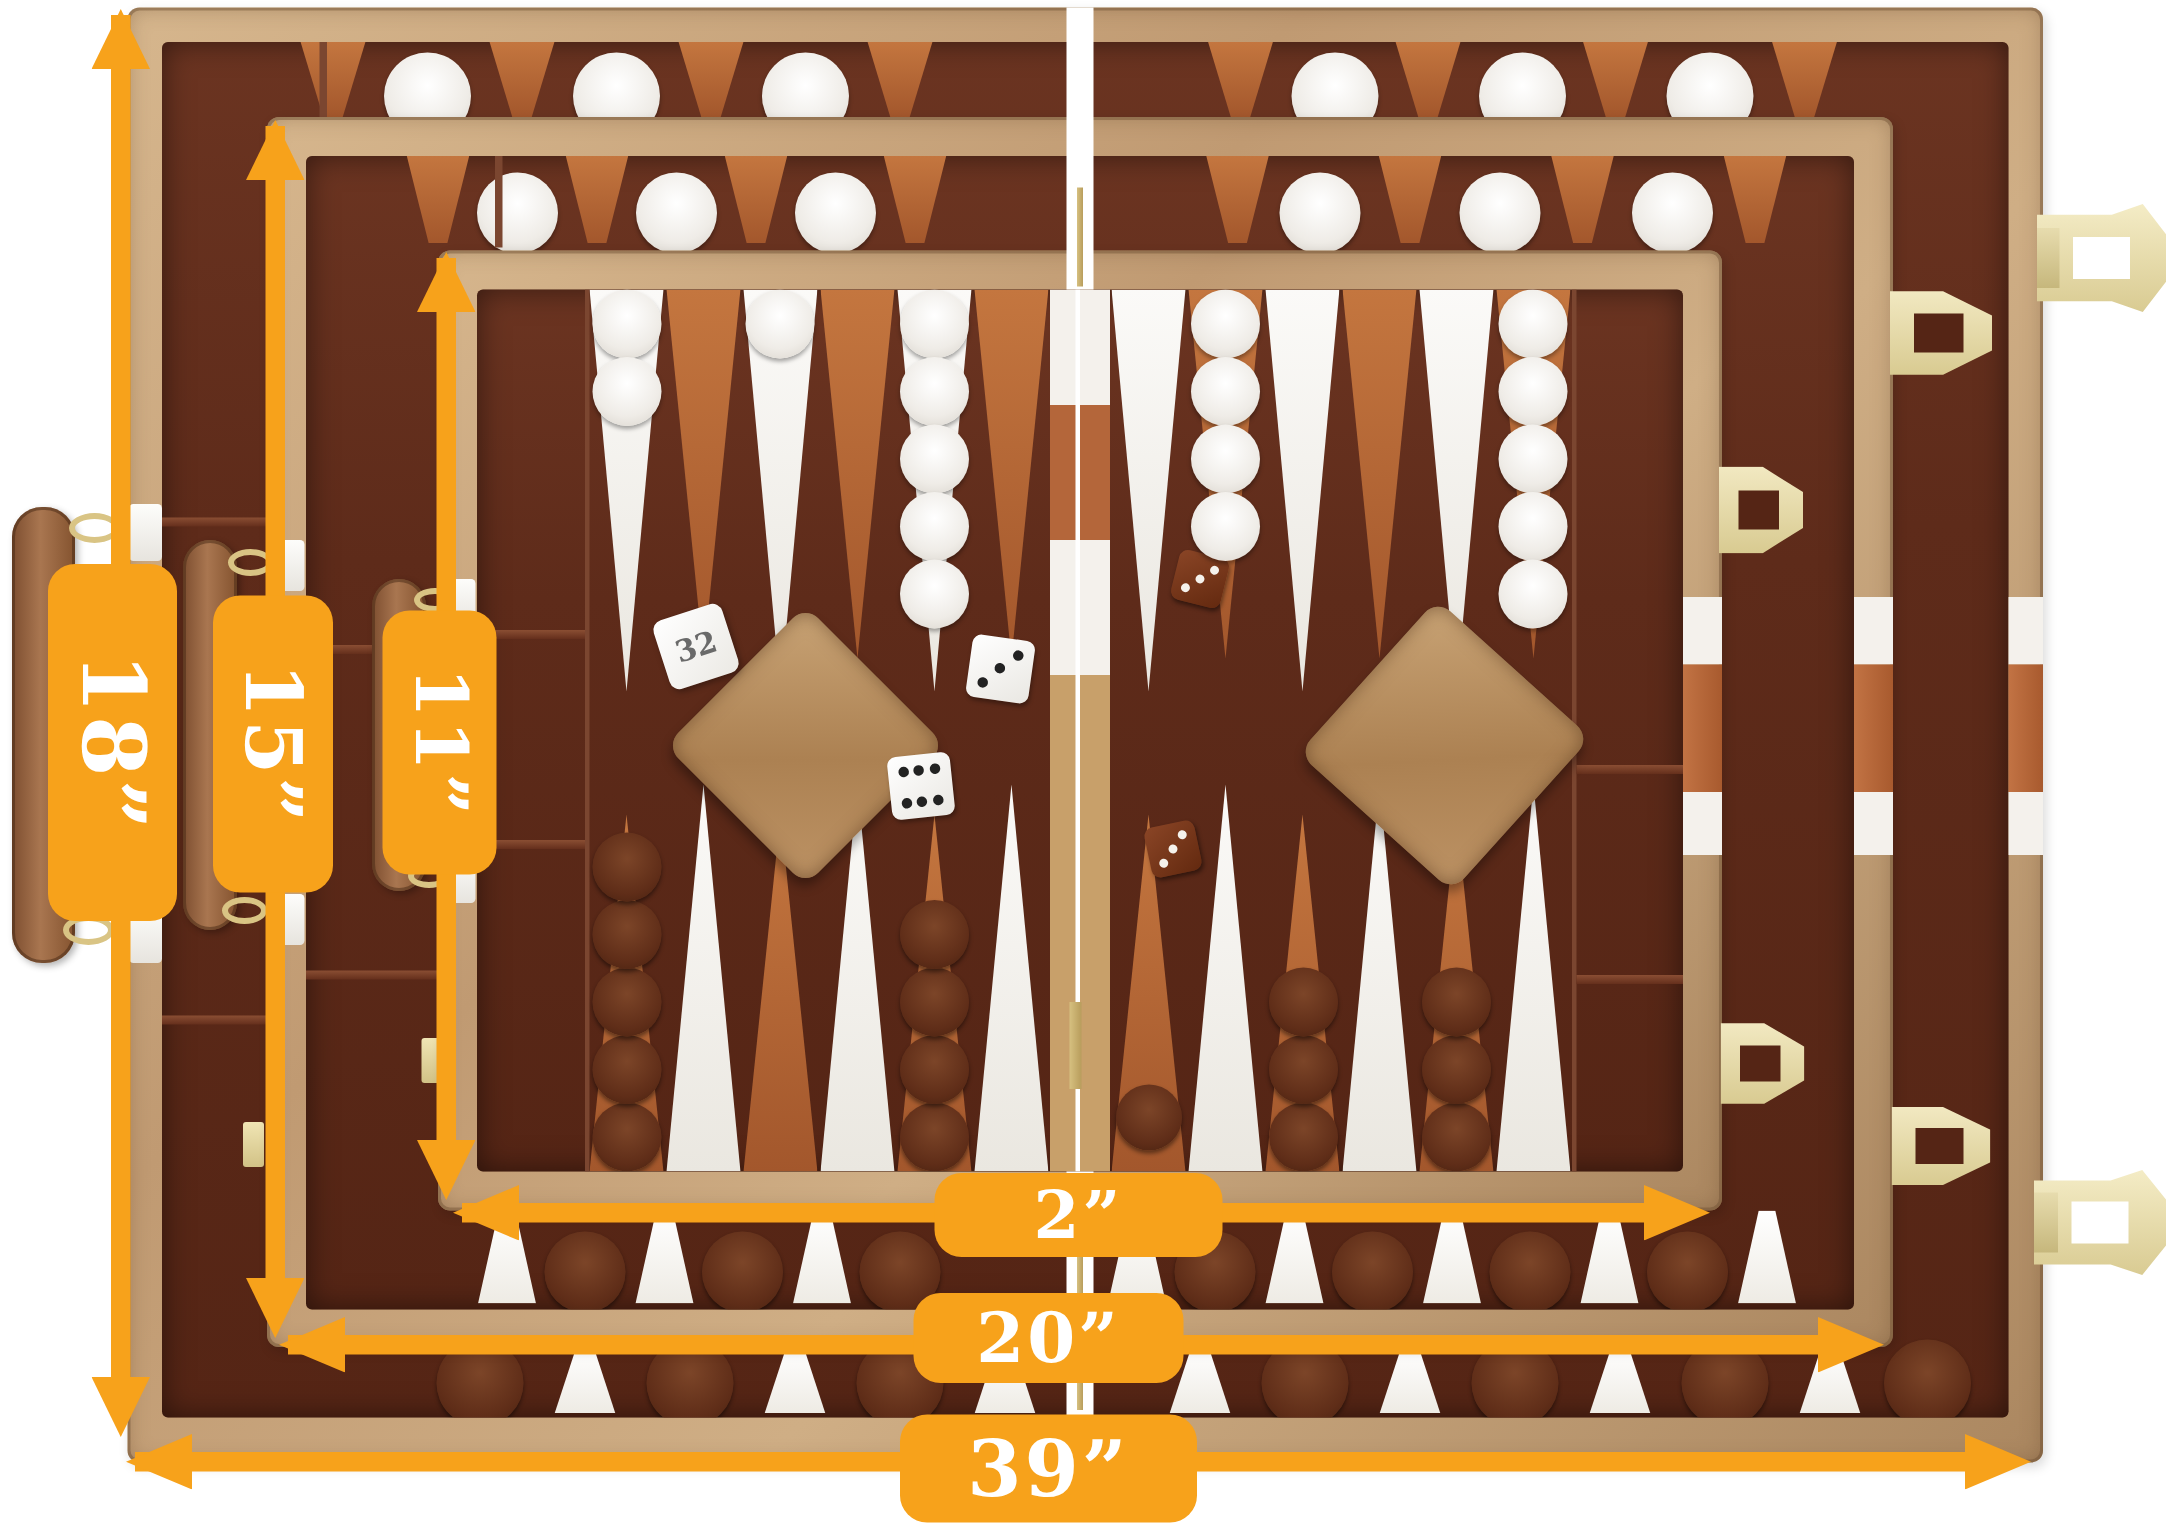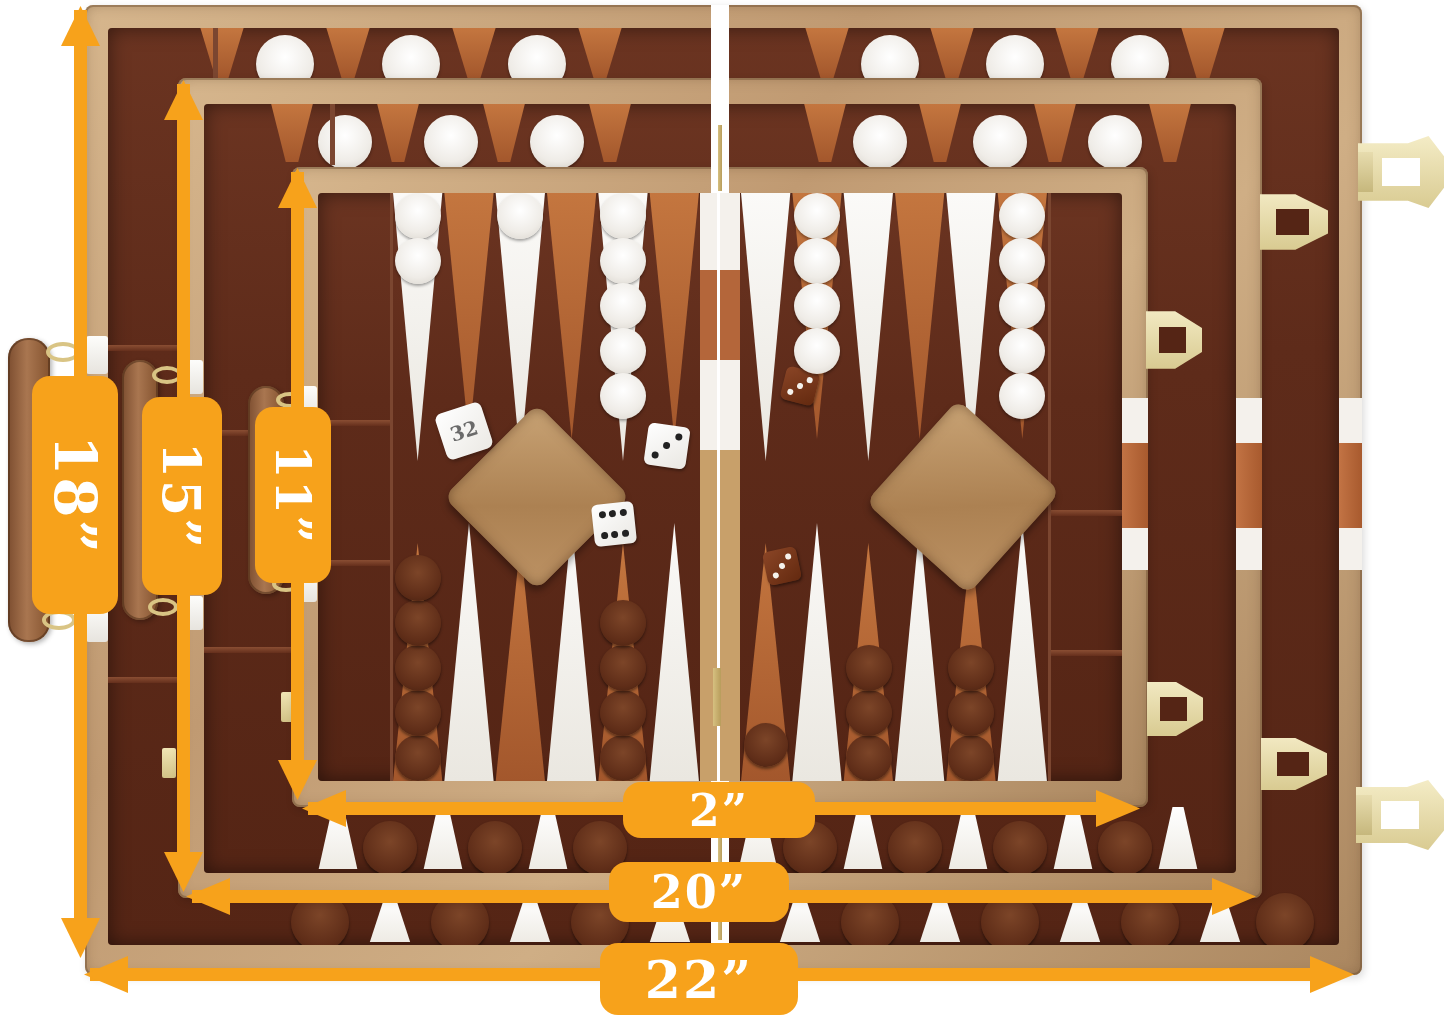--- a/index.html
+++ b/index.html
@@ -356,16 +356,16 @@
     <div class="pill" style="left:205px;top:457px;width:176px;height:76px;font-size:48px;transform:rotate(90deg);">
       <span>11”</span>
       </div>
     <div class="pill" style="left:623px;top:782px;width:192px;height:56px;font-size:44px;">
       <span>2”</span>
       </div>
     <div class="pill" style="left:609px;top:862px;width:180px;height:60px;font-size:46px;">
       <span>20”</span>
       </div>
     <div class="pill" style="left:600px;top:943px;width:198px;height:72px;font-size:52px;">
-      <span>22”</span>
+      <span>39”</span>
       </div>
   </div>
 </div>
 
 </body></html>

